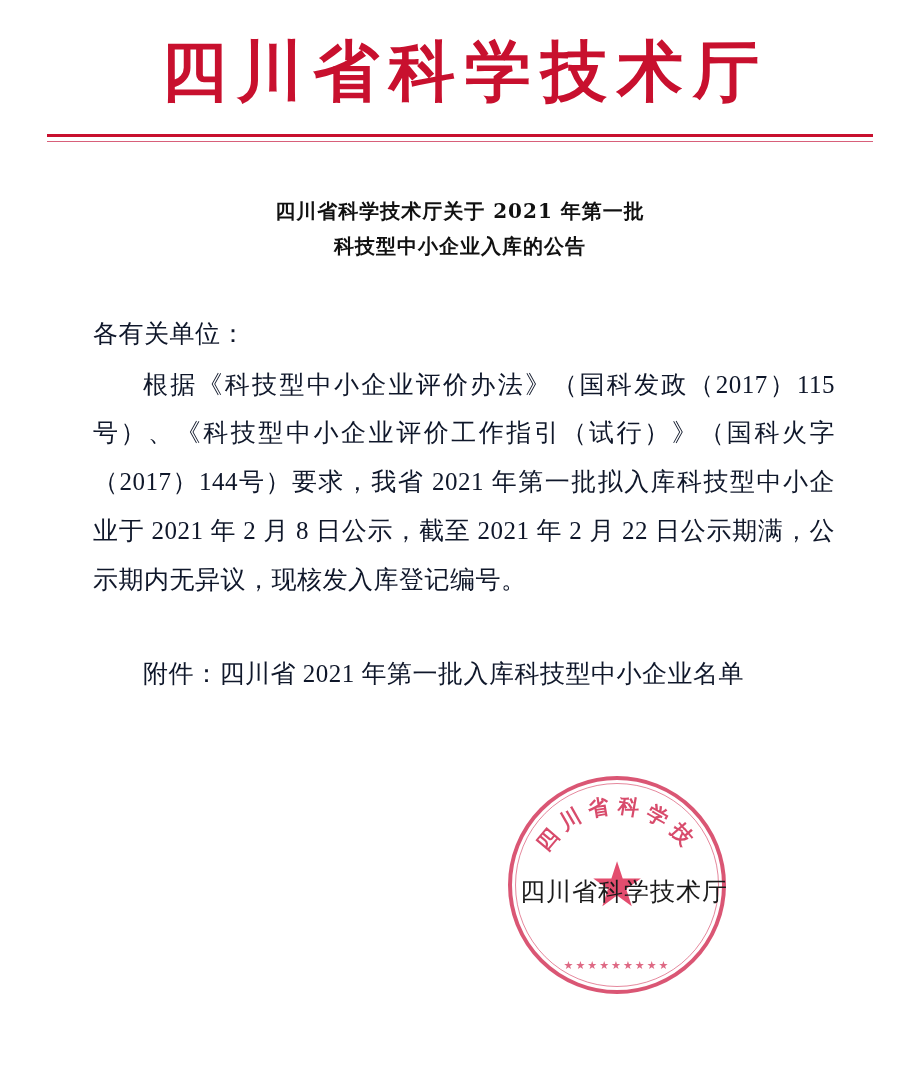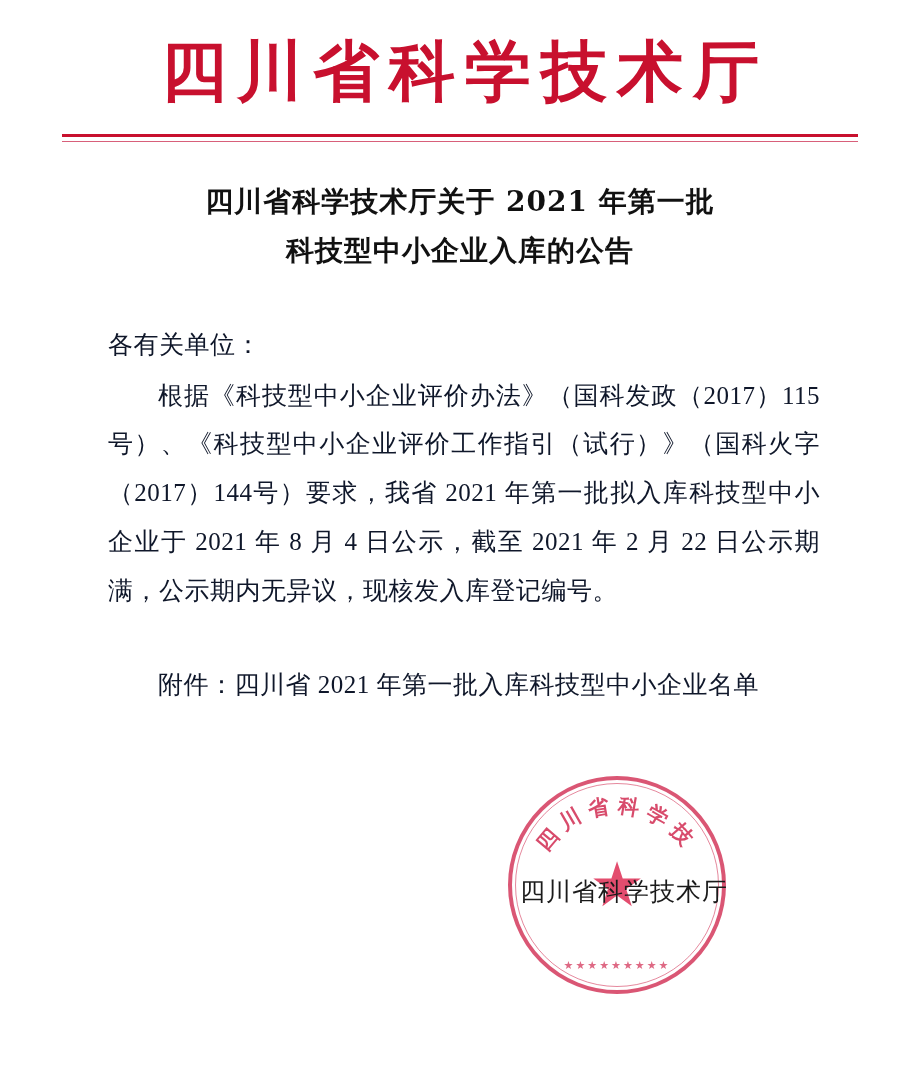--- a/index.html
+++ b/index.html
@@ -14,21 +14,21 @@
     color: #1a1a1a;
     position: relative;
     overflow: hidden;
   }
 
   .page {
     position: relative;
     width: 920px;
     height: 1066px;
     box-sizing: border-box;
-    padding: 0 62px;
+    padding: 0 47px;
   }
 
   
   .masthead {
     padding-top: 34px;
     text-align: center;
   }
   .masthead-title {
     color: #c8102e;
     font-family: "DejaVu Serif", "Liberation Serif", serif;
@@ -49,25 +49,25 @@
   }
   .rule-thin {
     height: 1px;
     background: #d8607a;
     width: 100%;
     margin-top: 4px;
   }
 
   
   .doc-title {
-    margin-top: 35px;
+    margin-top: 52px;
     text-align: center;
     font-family: "DejaVu Serif", "Liberation Serif", serif;
     font-weight: bold;
-    font-size: 28px;
+    font-size: 20px;
     line-height: 1.75;
     letter-spacing: 1px;
     color: #111;
   }
   .doc-title .line {
     display: block;
   }
 
   
   .body-text {
@@ -198,21 +198,21 @@
     </div>
   </div>
 
   <div class="doc-title">
     <span class="line">四川省科学技术厅关于 2021 年第一批</span>
     <span class="line">科技型中小企业入库的公告</span>
   </div>
 
   <div class="body-text">
     <p class="para">各有关单位：</p>
-    <p class="para indent">根据《科技型中小企业评价办法》（国科发政（2017）115号）、《科技型中小企业评价工作指引（试行）》（国科火字（2017）144号）要求，我省 2021 年第一批拟入库科技型中小企业于 2021 年 8 月 4 日公示，截至 2021 年 2 月 22 日公示期满，公示期内无异议，现核发入库登记编号。</p>
+    <p class="para indent">根据《科技型中小企业评价办法》（国科发政（2017）115号）、《科技型中小企业评价工作指引（试行）》（国科火字（2017）144号）要求，我省 2021 年第一批拟入库科技型中小企业于 2021 年 2 月 8 日公示，截至 2021 年 2 月 22 日公示期满，公示期内无异议，现核发入库登记编号。</p>
     <p class="attachment">附件：四川省 2021 年第一批入库科技型中小企业名单</p>
   </div>
 
   <div class="seal-area">
 
     <div class="signature">
       <span class="sig-line">四川省科学技术厅</span>
     </div>
 
     <div class="seal">

